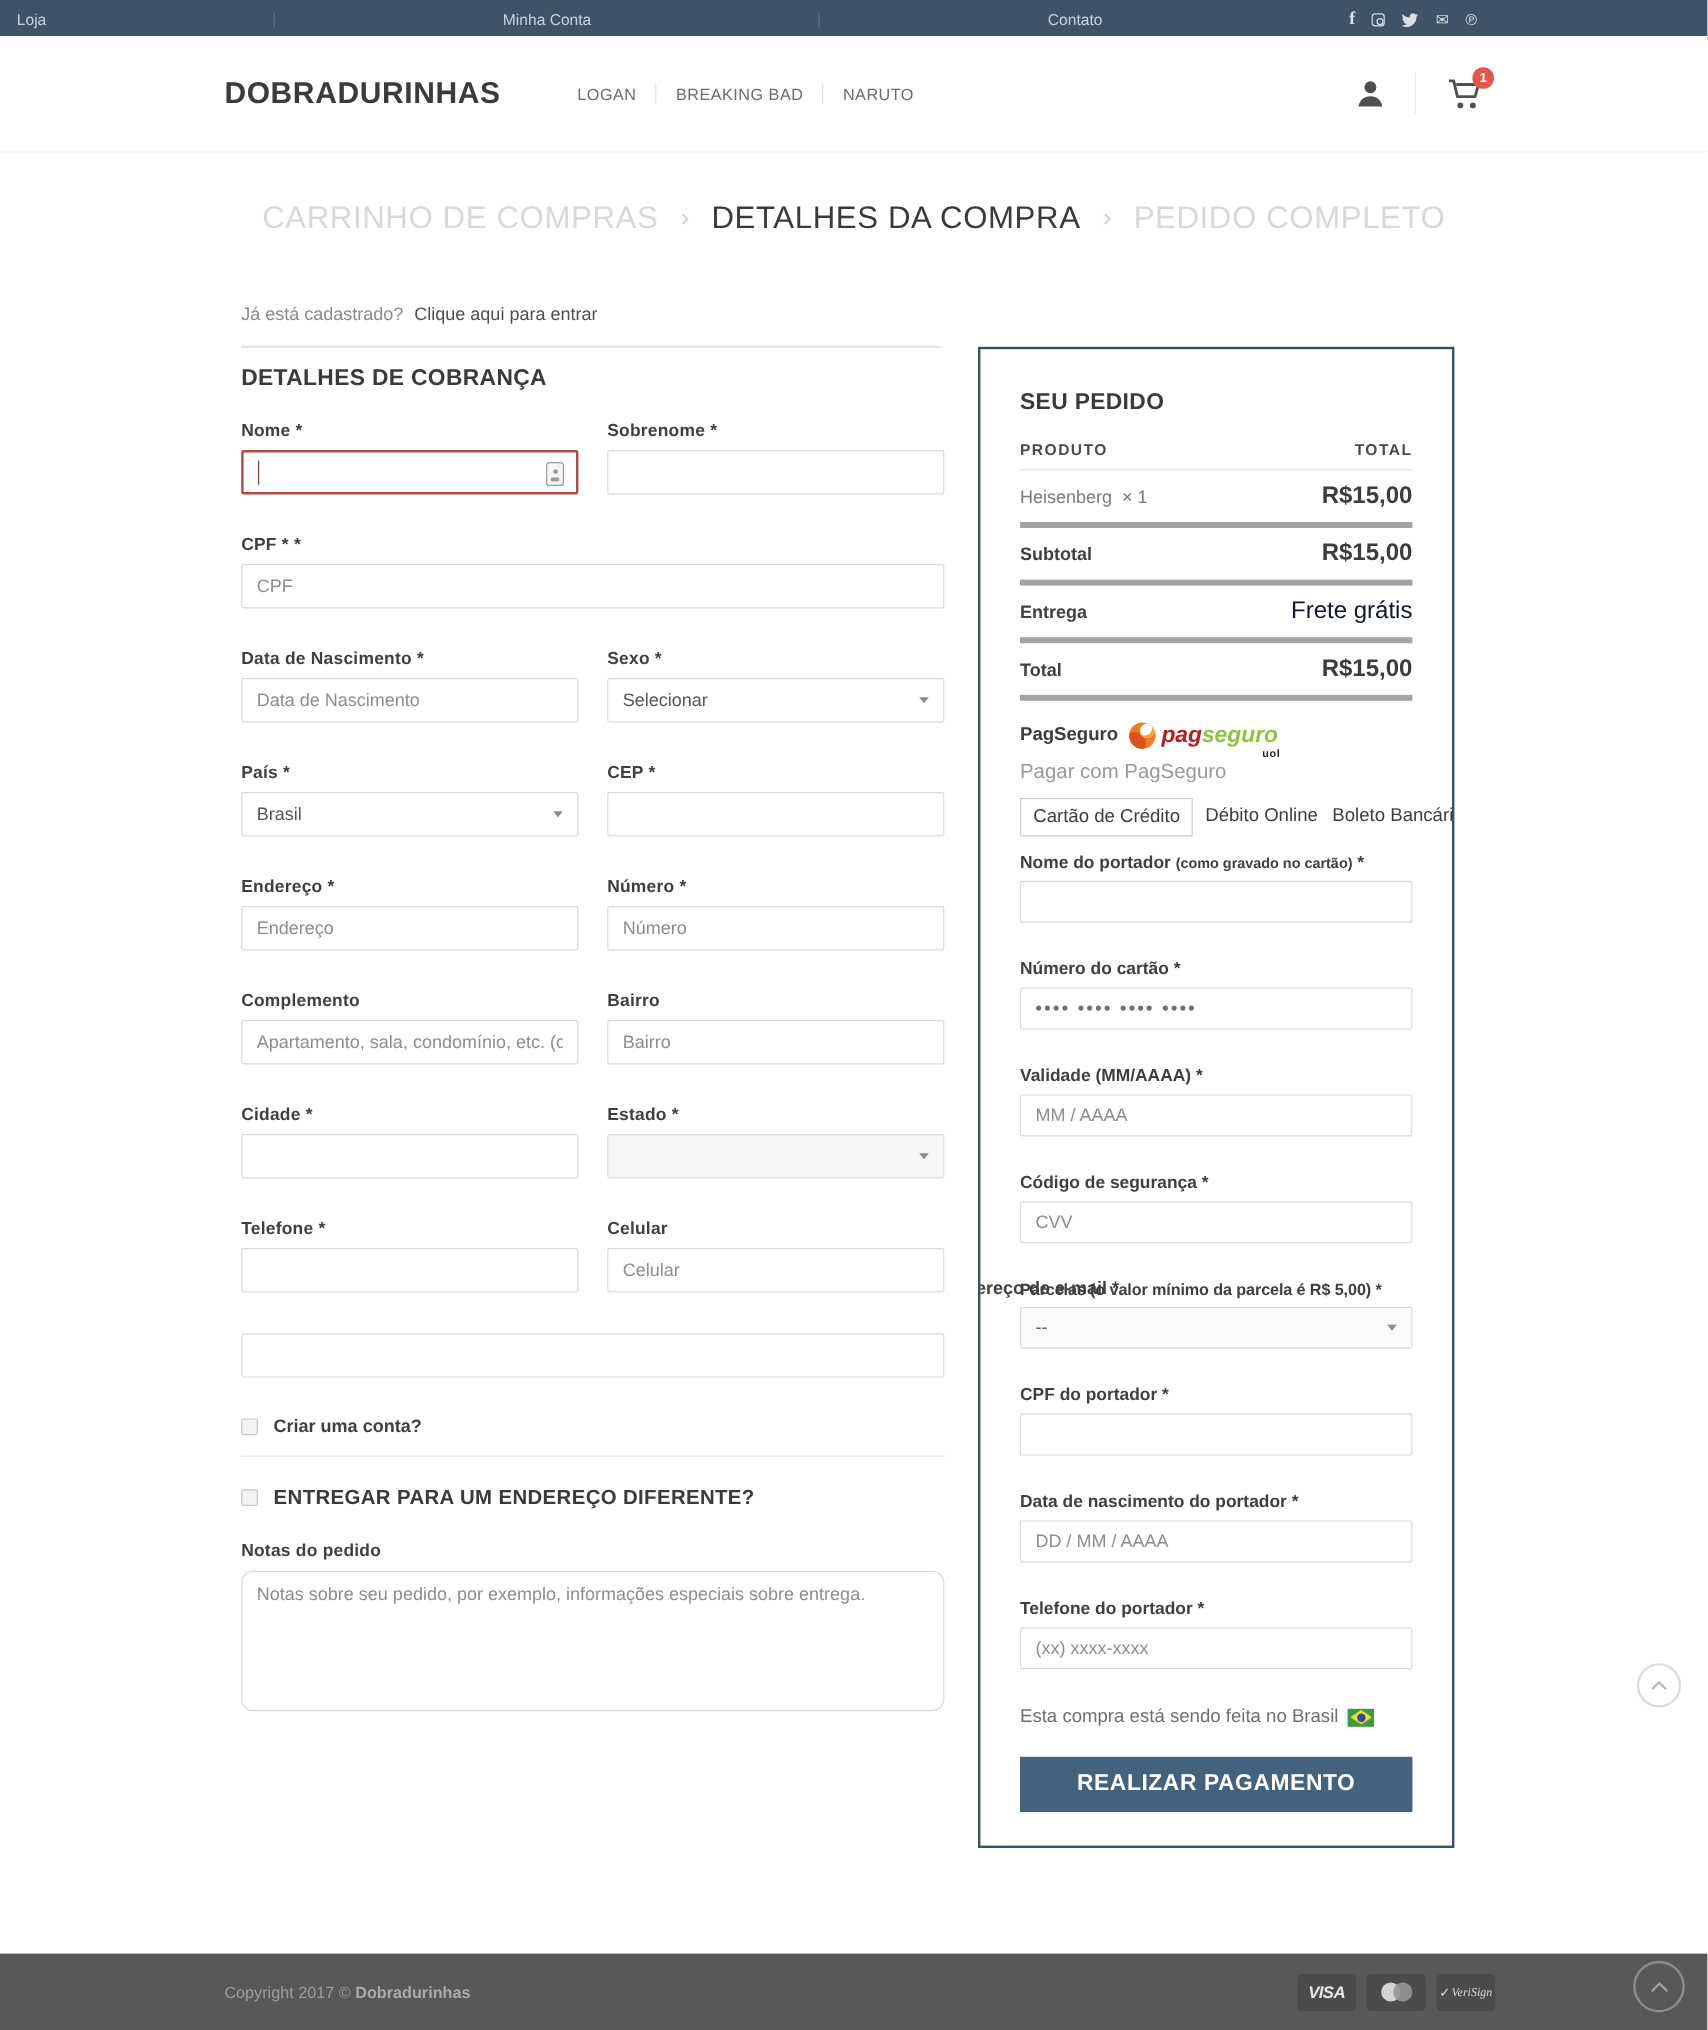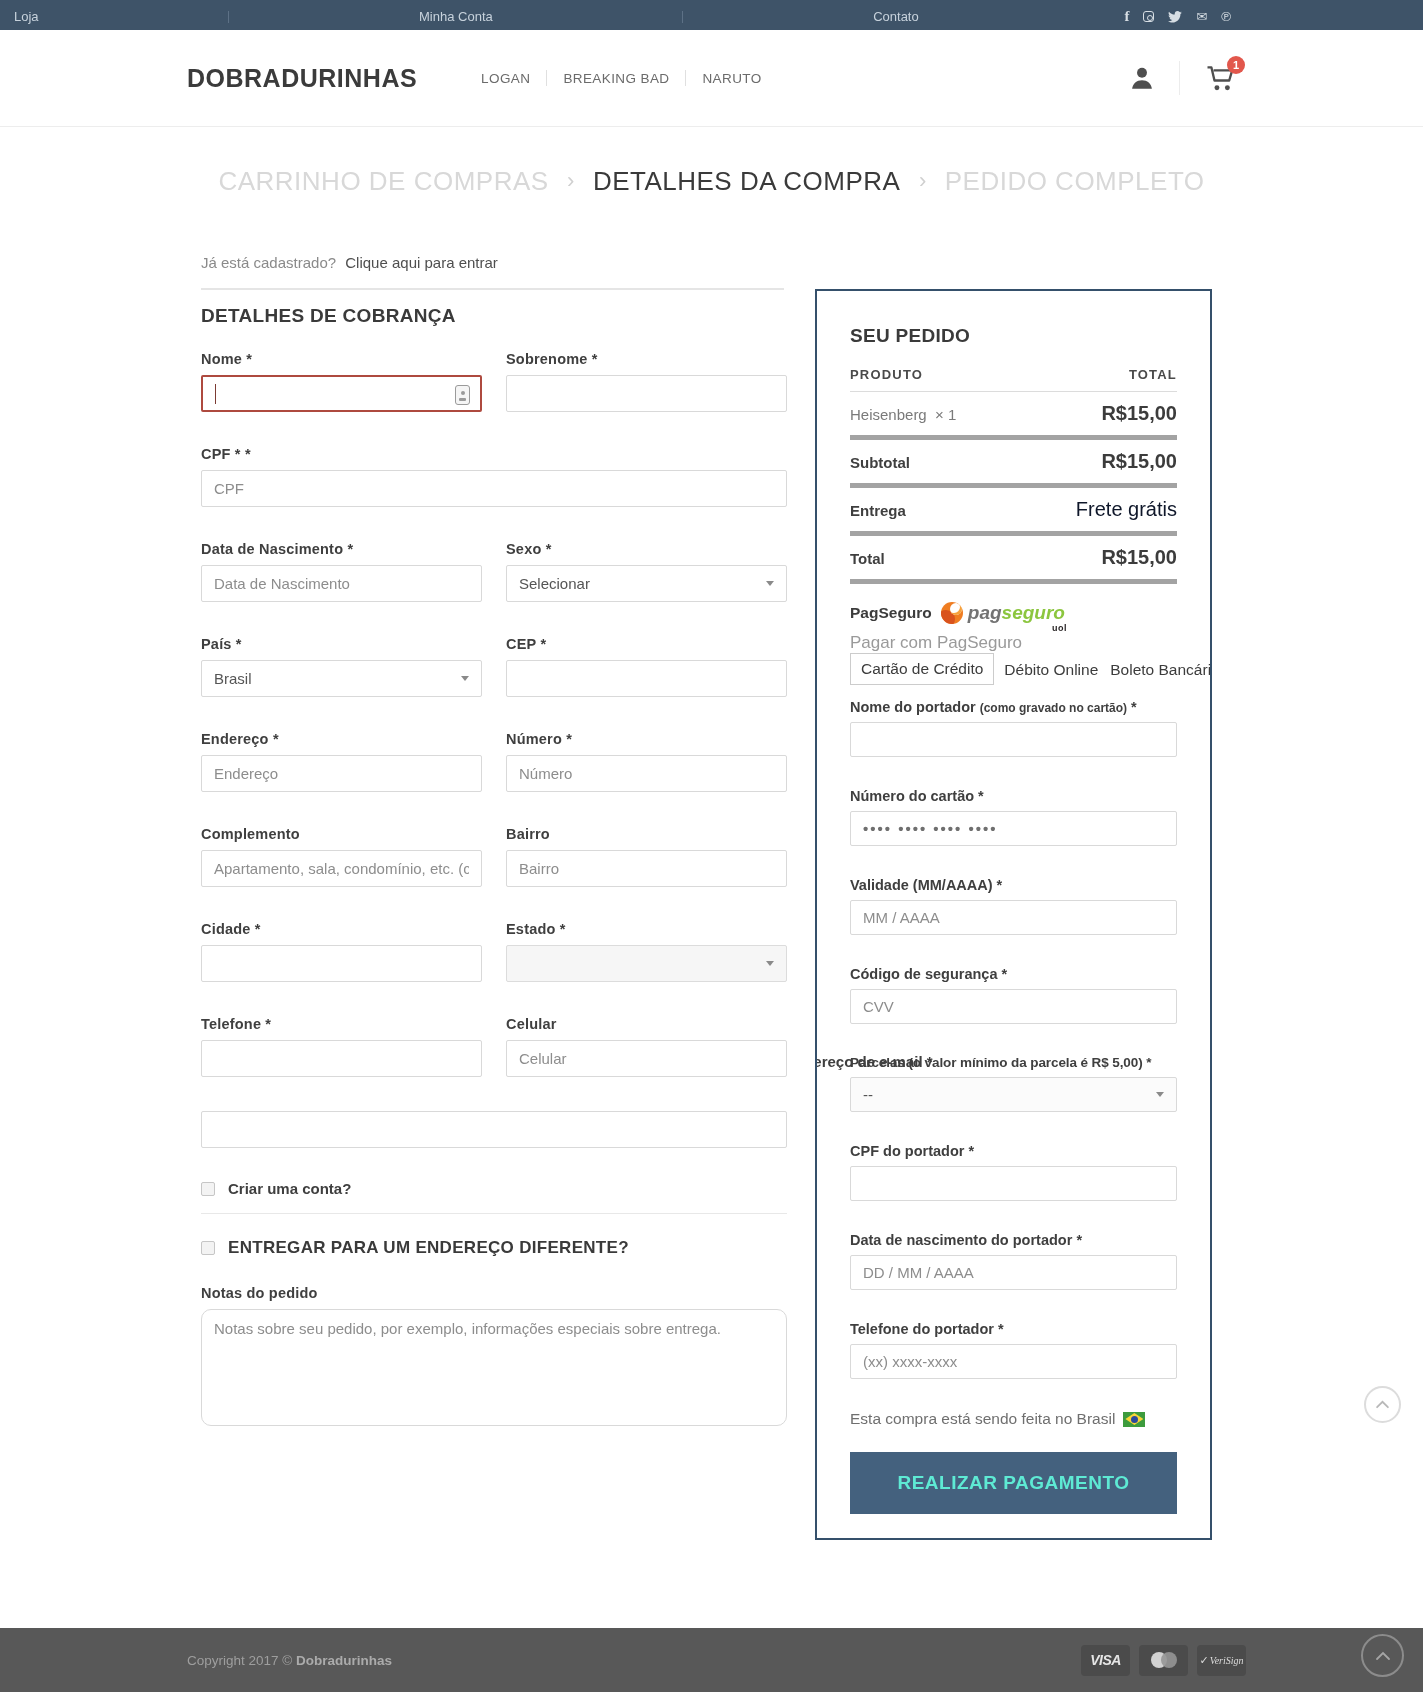--- a/index.html
+++ b/index.html
@@ -97,42 +97,42 @@
   .oval  { font-size:20px; font-weight:bold; color:#3c3c3c; }
   .oval.soft { font-weight:normal; color:#0f172a; }
   .olabel { font-size:15px; font-weight:bold; color:#3f3f3f; }
 
   .ps-row { display:flex; align-items:center; margin-top:18px; }
   .ps-label { font-size:15.5px; font-weight:bold; color:#3c3c3c; margin-right:9px; }
   .ps-circle { width:22px; height:22px; border-radius:50%; background:#ef7d22; position:relative; overflow:hidden; margin-right:5px; flex:none; }
   .ps-circle::before { content:""; position:absolute; left:-4px; bottom:-4px; width:18px; height:18px; border-radius:50%; background:#d9531e; }
   .ps-circle::after { content:""; position:absolute; right:1px; top:1px; width:12px; height:12px; border-radius:50%; background:#fff; box-shadow:inset -2px -2px 0 #f6a13b; }
   .ps-word { font-style:italic; font-weight:800; font-size:19px; position:relative; }
-  .ps-pag { color:#737373; }
+  .ps-pag { color:#b91c1c; }
   .ps-seg { color:#8cc63f; }
   .ps-uol { position:absolute; right:-2px; bottom:-9px; font-size:9px; font-weight:bold; color:#231f20; font-style:normal; letter-spacing:.5px; }
   .ps-tagline { font-size:17px; color:#9a9a9a; margin-top:9px; }
 
-  .tabs { display:flex; align-items:flex-end; margin-bottom:14px; }
+  .tabs { display:flex; margin-top:12px; margin-bottom:14px; }
   .tab { font-size:15.5px; color:#3c3c3c; padding:6px 10px; cursor:pointer; white-space:nowrap; }
   .tab.active { border:1px solid #ccc; background:#fff; }
 
   .pfield { margin-bottom:31px; position:relative; }
   .plabel { display:block; font-size:14.5px; font-weight:bold; color:#3f3f3f; margin-bottom:7px; white-space:nowrap; }
   .plabel .note { font-size:12px; font-weight:bold; }
   .pfield .tin, .pfield .sel { height:35px; }
   .tin.carddots::placeholder { color:#6f6f6f; font-weight:bold; letter-spacing:2px; }
   .plabel.tight { font-size:13.5px; letter-spacing:-.1px; }
   .stray-label { position:absolute; left:-65px; top:-2px; font-size:15px; font-weight:bold; color:#3f3f3f; white-space:nowrap; z-index:5; }
 
   .country-note { display:flex; align-items:center; font-size:15.5px; color:#6f6f6f; margin:2px 0 24px; }
   .flag { width:22px; height:15px; background:#3d9b3d; position:relative; margin-left:8px; flex:none; }
   .flag::before { content:""; position:absolute; left:2px; top:1.5px; width:18px; height:12px; background:#f8d539; clip-path:polygon(50% 0,100% 50%,50% 100%,0 50%); }
   .flag::after { content:""; position:absolute; left:7.5px; top:4px; width:7px; height:7px; border-radius:50%; background:#2b4a9b; }
-  .paybtn { width:100%; height:62px; background:#44617e; border:none; color:#5eead4;
+  .paybtn { width:100%; height:46px; background:#44617e; border:none; color:#ffffff;
     font-size:19px; font-weight:bold; letter-spacing:.5px; cursor:pointer;
     font-family:"Liberation Sans", sans-serif; }
 
   
   .scrolltop { position:absolute; left:1364px; top:1386px; width:37px; height:37px;
     border:2px solid #dcdcdc; border-radius:50%; background:#fff; cursor:pointer;
     display:flex; align-items:center; justify-content:center; }
   .scrolltop-footer { position:absolute; left:1361px; top:1634px; width:43px; height:43px;
     border:2px solid #8c8c8c; border-radius:50%; background:transparent; cursor:pointer;
     display:flex; align-items:center; justify-content:center; }

